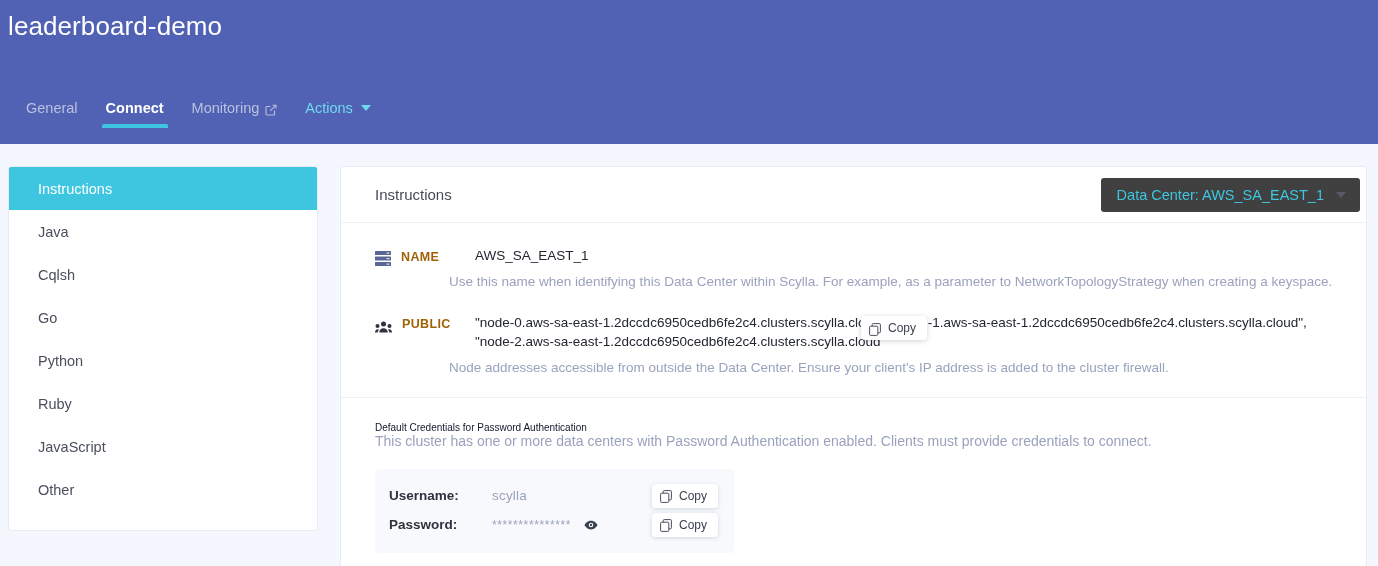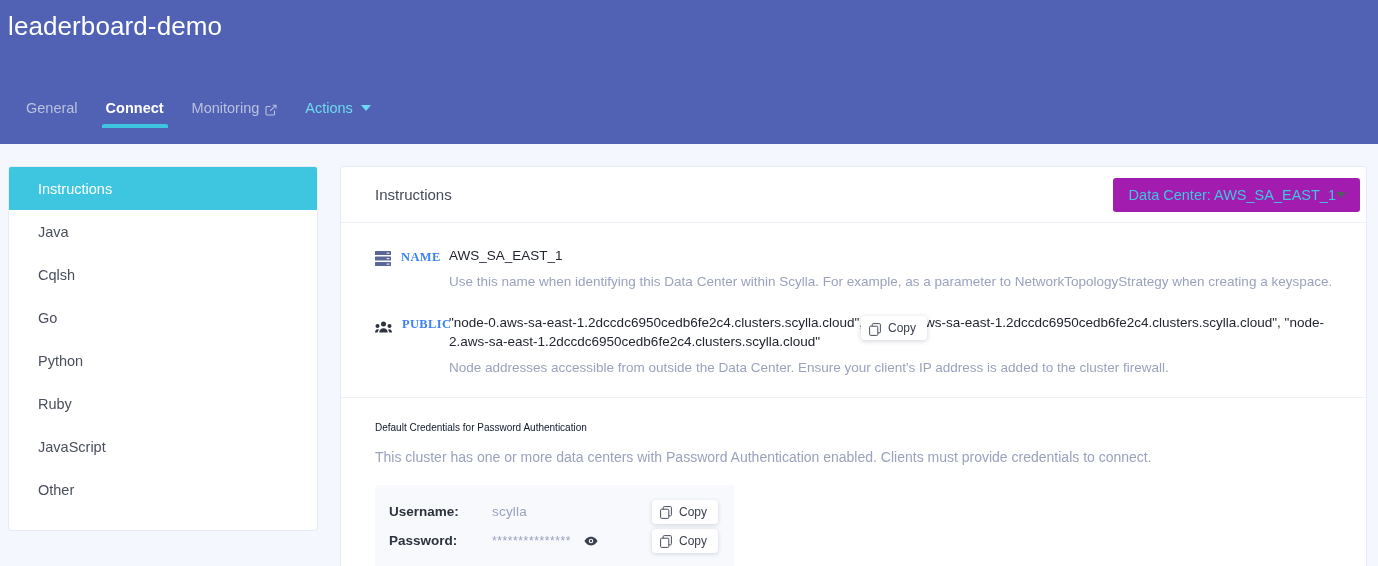--- a/index.html
+++ b/index.html
@@ -110,26 +110,26 @@
   #card-head {
     height: 56px;
     display: flex;
     align-items: center;
     justify-content: space-between;
     padding: 0 6px 0 34px;
     border-bottom: 1px solid #edf0f7;
   }
   #card-head-title { font-size: 15px; color: #464b57; }
   #dc-select {
-    background: #a21caf;
+    background: #404040;
     border-radius: 3px;
     padding: 9px 14px 9px 16px;
     display: flex;
     align-items: center;
-    gap: 0;
+    gap: 12px;
     cursor: pointer;
     justify-content: center;
   }
   #dc-select-label { color: #3ec6e0; font-size: 14.5px; }
   #dc-caret {
     width: 0; height: 0;
     border-left: 5px solid transparent;
     border-right: 5px solid transparent;
     border-top: 6px solid #555a66;
   }
@@ -141,32 +141,32 @@
     width: 108px;
     flex: 0 0 108px;
     display: flex;
     align-items: flex-start;
     gap: 10px;
     padding: 4px 0 0 34px;
   }
   .detail-label {
     font-size: 12.5px;
     font-weight: bold;
-    color: #3b82f6;
+    color: #a16207;
     letter-spacing: 0.35px;
     line-height: 15px;
-    font-family: Liberation Serif, serif;
   }
   .detail-body { flex: 1 1 auto; padding-right: 20px; }
   .detail-value {
     font-size: 13.5px;
     color: #2c313c;
     font-weight: bold;
     line-height: 19px;
     word-break: break-word;
+    margin-left: 26px;
   }
   .detail-value.plain { font-weight: normal; color: #22262f; }
   .detail-desc {
     font-size: 13.5px;
     color: #9aa2bd;
     margin-top: 8px;
     line-height: 18px;
   }
 
   
@@ -185,21 +185,21 @@
     display: flex;
     align-items: center;
     gap: 7px;
     cursor: pointer;
   }
   #public-copy-btn .cp-label { font-size: 12px; color: #3c4150; }
 
   
   #creds-section { padding: 24px 0 0 34px; }
   #creds-title { font-size: 10px; font-weight: normal; color: #0f172a; }
-  #creds-desc { font-size: 14px; color: #9aa2bd; margin-top: 16px; }
+  #creds-desc { font-size: 14px; color: #9aa2bd; margin-top: 0; }
   #creds-box {
     margin-top: 20px;
     width: 359px;
     background: #f7f9fd;
     border-radius: 3px;
     padding: 12px 14px 14px 14px;
   }
   .cred-row {
     display: flex;
     align-items: center;

